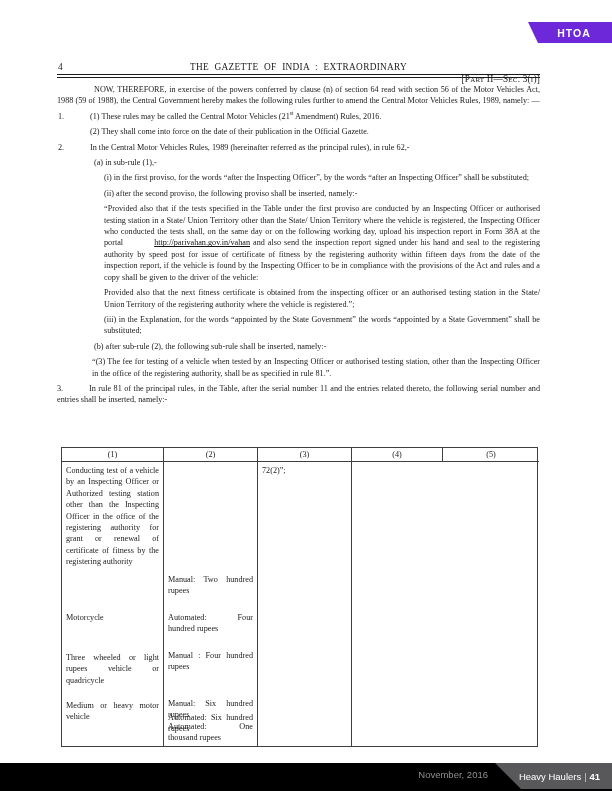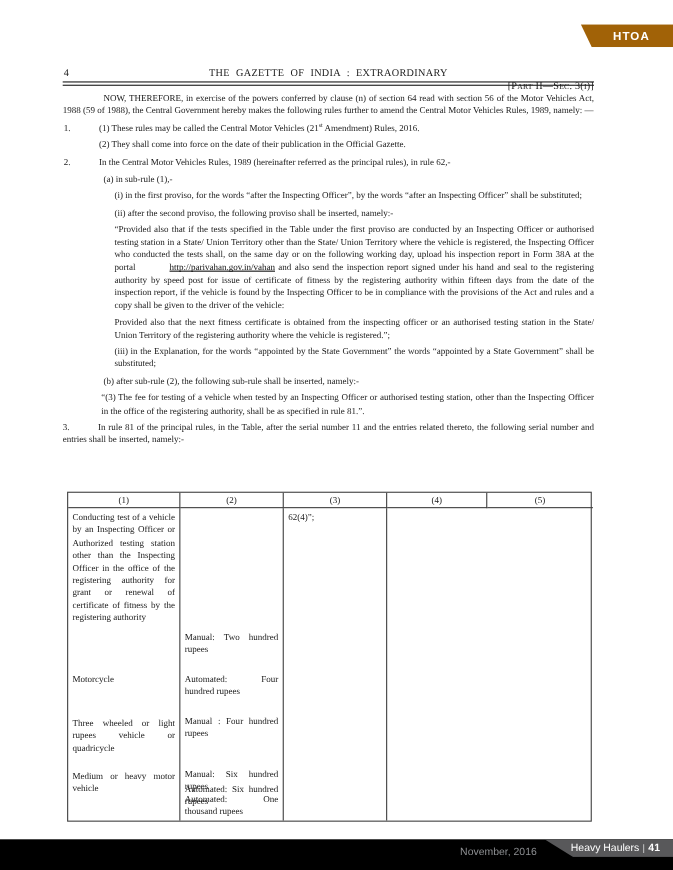--- a/index.html
+++ b/index.html
@@ -7,21 +7,21 @@
     position:relative;
     width:612px;height:791px;
     background:#ffffff;
     overflow:hidden;
     font-family:"Liberation Serif", serif;
     color:#1b1b1b;
   }
   
   .htoa-ribbon{
     position:absolute;top:22px;left:528px;right:0;height:21px;
-    background:#a16207;
+    background:#6d28d9;
     clip-path:polygon(0 0,100% 0,100% 100%,10px 100%);
     display:flex;align-items:center;justify-content:center;
   }
   .htoa-ribbon span{
     font-family:"Liberation Sans", sans-serif;
     font-weight:bold;color:#ffffff;font-size:10.5px;letter-spacing:1px;
     padding-left:8px;
   }
   
   .header-row{
@@ -71,21 +71,21 @@
   .footer-bar{
     position:absolute;left:0;right:0;top:763px;height:28px;
     background:#000000;
     font-family:"Liberation Sans", sans-serif;
   }
   .footer-date{
     position:absolute;right:124px;top:6px;
     font-size:9.5px;color:#8d8f92;
   }
   .footer-ribbon{
-    position:absolute;right:0;top:0;width:117px;height:16px;
+    position:absolute;right:0;top:0;width:117px;height:26px;
     background:#58585A;
     clip-path:polygon(0 0,100% 0,100% 100%,26px 100%);
     display:flex;align-items:center;justify-content:flex-end;
     color:#ffffff;font-size:9.5px;
   }
   .footer-ribbon .inner{padding-right:12px;white-space:nowrap;}
   .footer-ribbon .sep{opacity:.75;padding:0 3px;font-size:8.5px;}
   .footer-ribbon .pg{font-weight:bold;}
 </style>
 </head>
@@ -158,21 +158,21 @@
     <div class="cell br">
       <div class="blk" style="top:112px;">Manual: Two hundred rupees</div>
       <div class="blk" style="top:150px;">Automated: Four hundred rupees</div>
       <div class="blk" style="top:188px;">Manual : Four hundred rupees</div>
       <div class="blk" style="top:214px;margin-top:36px;">Automated: Six hundred rupees</div>
       <div class="blk" style="top:236px;">Manual: Six hundred rupees</div>
       <div class="blk" style="top:259px;">Automated: One thousand rupees</div>
     </div>
 
     <div class="cell br">
-      <div class="blk left" style="top:3px;">62(4)”;</div>
+      <div class="blk left" style="top:3px;">72(2)”;</div>
     </div>
 
     <div class="cell"></div>
   </div>
 
   <div class="footer-bar">
     <span class="footer-date">November, 2016</span>
     <div class="footer-ribbon">
       <span class="inner"><span>Heavy Haulers</span><span class="sep">|</span><span class="pg">41</span></span>
     </div>

